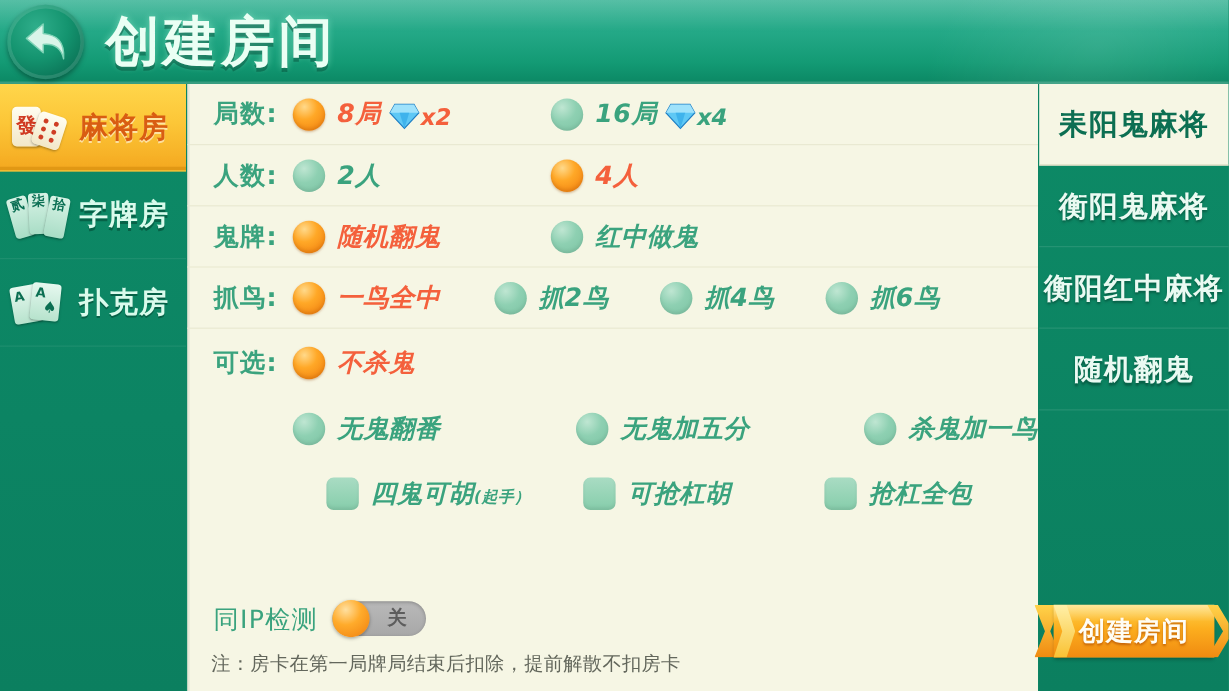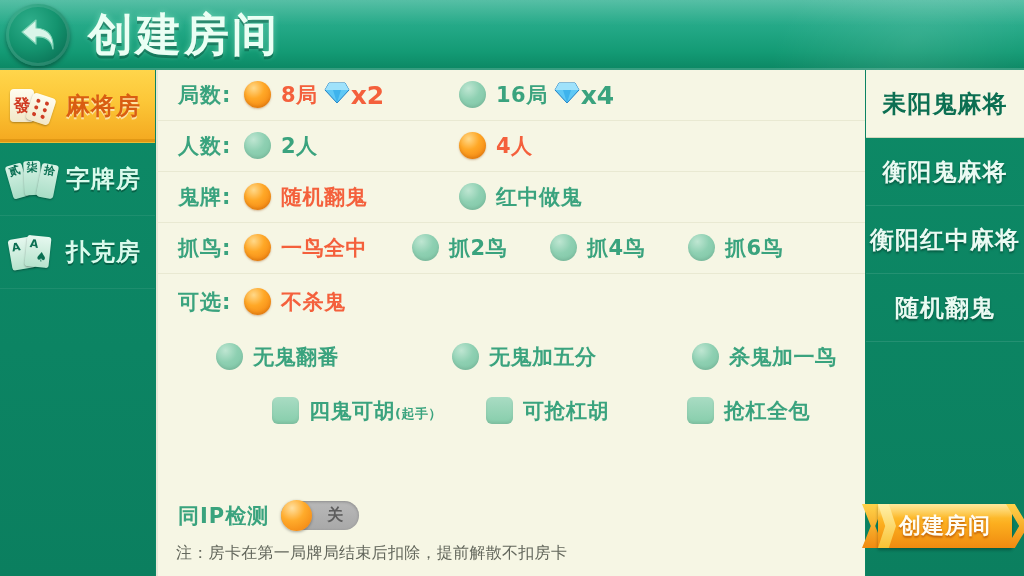--- a/index.html
+++ b/index.html
@@ -92,21 +92,21 @@
     box-shadow:inset 2px 0 0 rgba(0,0,0,.06);
   }
   .row{
     position:relative;display:flex;align-items:center;height:51px;
     border-bottom:1px solid #e9e9d2;padding-left:22px;box-sizing:border-box;
   }
   .row.nb{border-bottom:none;}
   .rowlabel{
     width:66px;flex:0 0 66px;font-size:21px;color:#3aa37e;font-weight:bold;letter-spacing:1px;
   }
-  .opt{display:flex;align-items:flex-start;cursor:pointer;}
+  .opt{display:flex;align-items:flex-end;cursor:pointer;font-style:italic;}
   .radio{
     width:27px;height:27px;border-radius:50%;flex:0 0 27px;
     background:radial-gradient(circle at 35% 28%,#bfe6d2 0%,#8ed0b2 45%,#7cc3a3 100%);
     box-shadow:inset 0 -2px 3px rgba(0,0,0,.08);
   }
   .radio.sel{
     background:radial-gradient(circle at 36% 26%,#ffd98a 0%,#ffa827 40%,#f07c0c 100%);
     box-shadow:0 1px 2px rgba(150,70,0,.35), inset 0 -2px 3px rgba(160,70,0,.25);
   }
   .checkbox{
@@ -116,26 +116,26 @@
   }
   .otext{
     font-size:21px;color:#3aa37e;margin-left:10px;font-weight:bold;letter-spacing:0.5px;
     white-space:nowrap;
   }
   .otext.on{color:#f4603c;}
   .sub{font-size:13px;font-weight:bold;}
   .gem{
     position:relative;width:26px;height:24px;margin-left:6px;flex:0 0 26px;
   }
-  .mult{font-size:25px;color:#f4603c;font-weight:bold;margin-left:1px;}
+  .mult{font-size:19px;color:#f4603c;font-weight:bold;margin-left:1px;}
   .mult.tealtxt{color:#3aa37e;}
 
   
   .toggle-row{position:absolute;left:22px;bottom:46px;display:flex;align-items:center;}
-  .toggle-label{font-size:21px;color:#3aa37e;font-weight:bold;letter-spacing:1px;}
+  .toggle-label{font-size:21px;color:#3aa37e;font-weight:normal;letter-spacing:1px;}
   .toggle{
     position:relative;width:78px;height:29px;border-radius:15px;margin-left:12px;
     background:linear-gradient(180deg,#b9b9b9,#a8a8a8);box-shadow:inset 0 1px 3px rgba(0,0,0,.25);
     cursor:pointer;
   }
   .toggle .knob{
     position:absolute;left:0px;top:-1px;width:31px;height:31px;border-radius:50%;
     background:radial-gradient(circle at 36% 26%,#ffe0a0 0%,#ffab2b 42%,#ef7e0d 100%);
     box-shadow:0 1px 3px rgba(0,0,0,.35);
   }
@@ -314,21 +314,21 @@
     </div>
 
     <div class="row nb" style="height:56px">
       <div class="rowlabel">可选:</div>
       <div class="opt">
         <div class="radio sel"></div>
         <div class="otext on">不杀鬼</div>
       </div>
     </div>
 
-    <div class="row nb" style="height:54px;padding-left:60px">
+    <div class="row nb" style="height:54px;padding-left:88px">
       <div class="opt" style="width:236px">
         <div class="radio"></div>
         <div class="otext">无鬼翻番</div>
       </div>
       <div class="opt" style="width:240px">
         <div class="radio"></div>
         <div class="otext">无鬼加五分</div>
       </div>
       <div class="opt">
         <div class="radio"></div>

